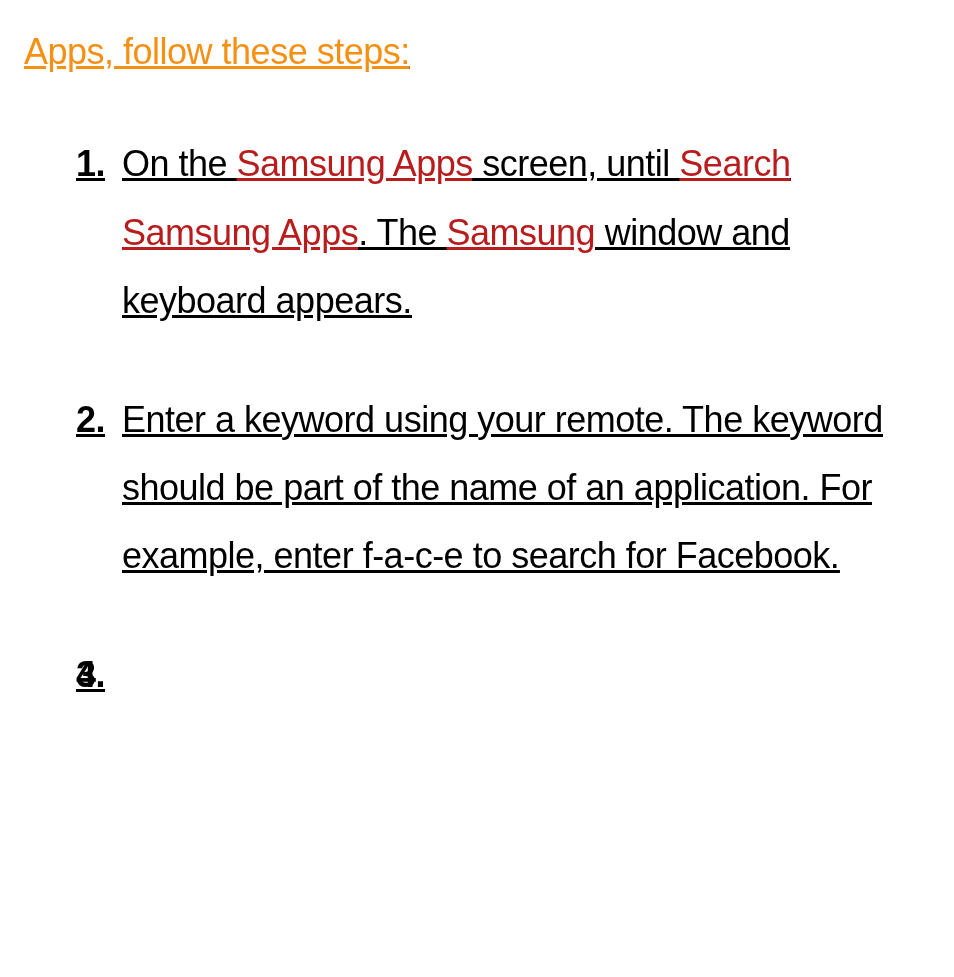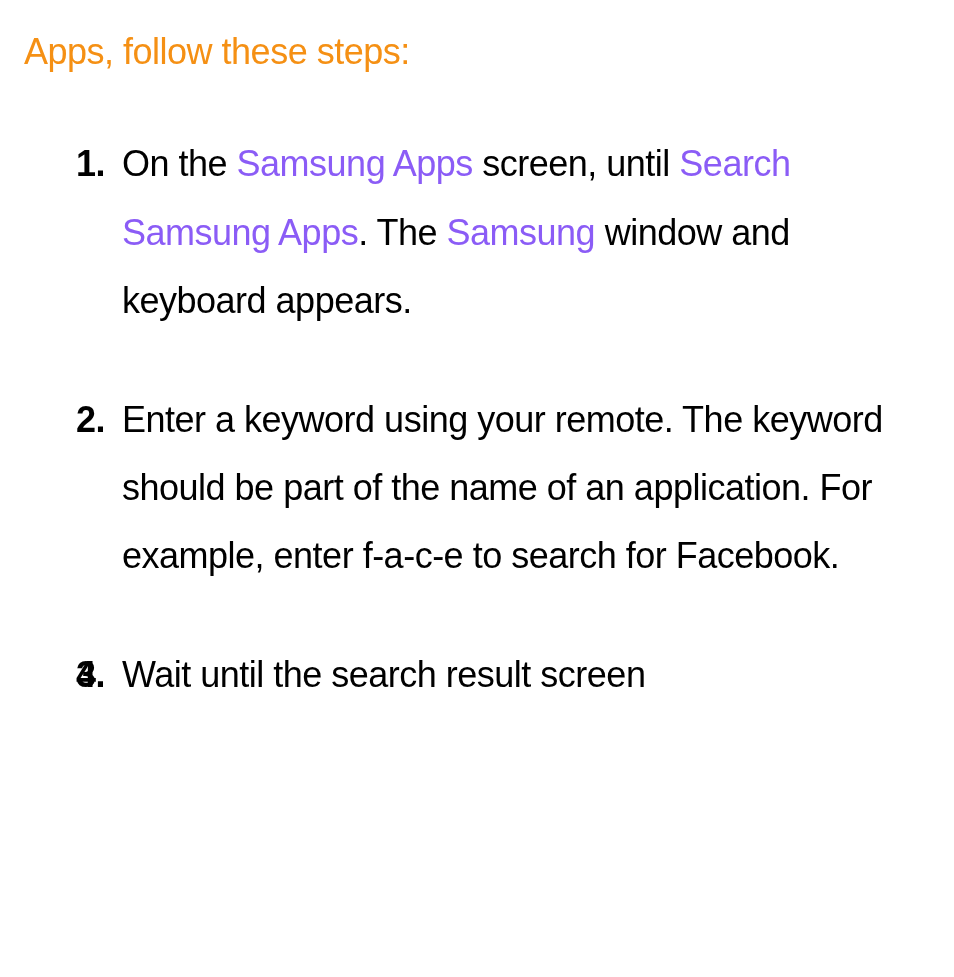--- a/index.html
+++ b/index.html
@@ -1,18 +1,19 @@
 <!DOCTYPE html>
 <html><head>
   <meta charset="utf-8">
   <style>
     * {
       margin: 0;
       padding: 0;
       box-sizing: border-box;
+      text-decoration: underline;
     }
     body {
       width: 954px;
       height: 977px;
       font-family: Arial, Helvetica, sans-serif;
       background: #ffffff;
       padding: 18px 24px 0 24px;
       font-size: 36px;
       line-height: 1.9;
       color: #000000;
@@ -34,21 +35,21 @@
     }
     .item:last-child {
       margin-bottom: 0;
     }
     .num {
       position: absolute;
       left: -46px;
       font-weight: 700;
     }
     .hl {
-      color: #8b5cf6;
+      color: #b91c1c;
       margin-top: 32px;
     }
   </style>
 </head>
 <body>
 
 <div class="heading">Apps, follow these steps:</div>
 
 <div class="list">
   <div class="item">
@@ -57,15 +58,14 @@
   </div>
   <div class="item">
     <span class="num">2.</span>
     <span><span>Enter a keyword using your remote. The keyword should be part of the name of an application. For example, enter f-a-c-e to search for Facebook.</span></span>
   </div>
   <div class="item">
     <span class="num">3.</span>
   </div>
   <div class="item">
     <span class="num">4.</span>
-    <span><span>Wait until the search result screen</span></span>
   </div>
 </div>
 
 </body></html>

